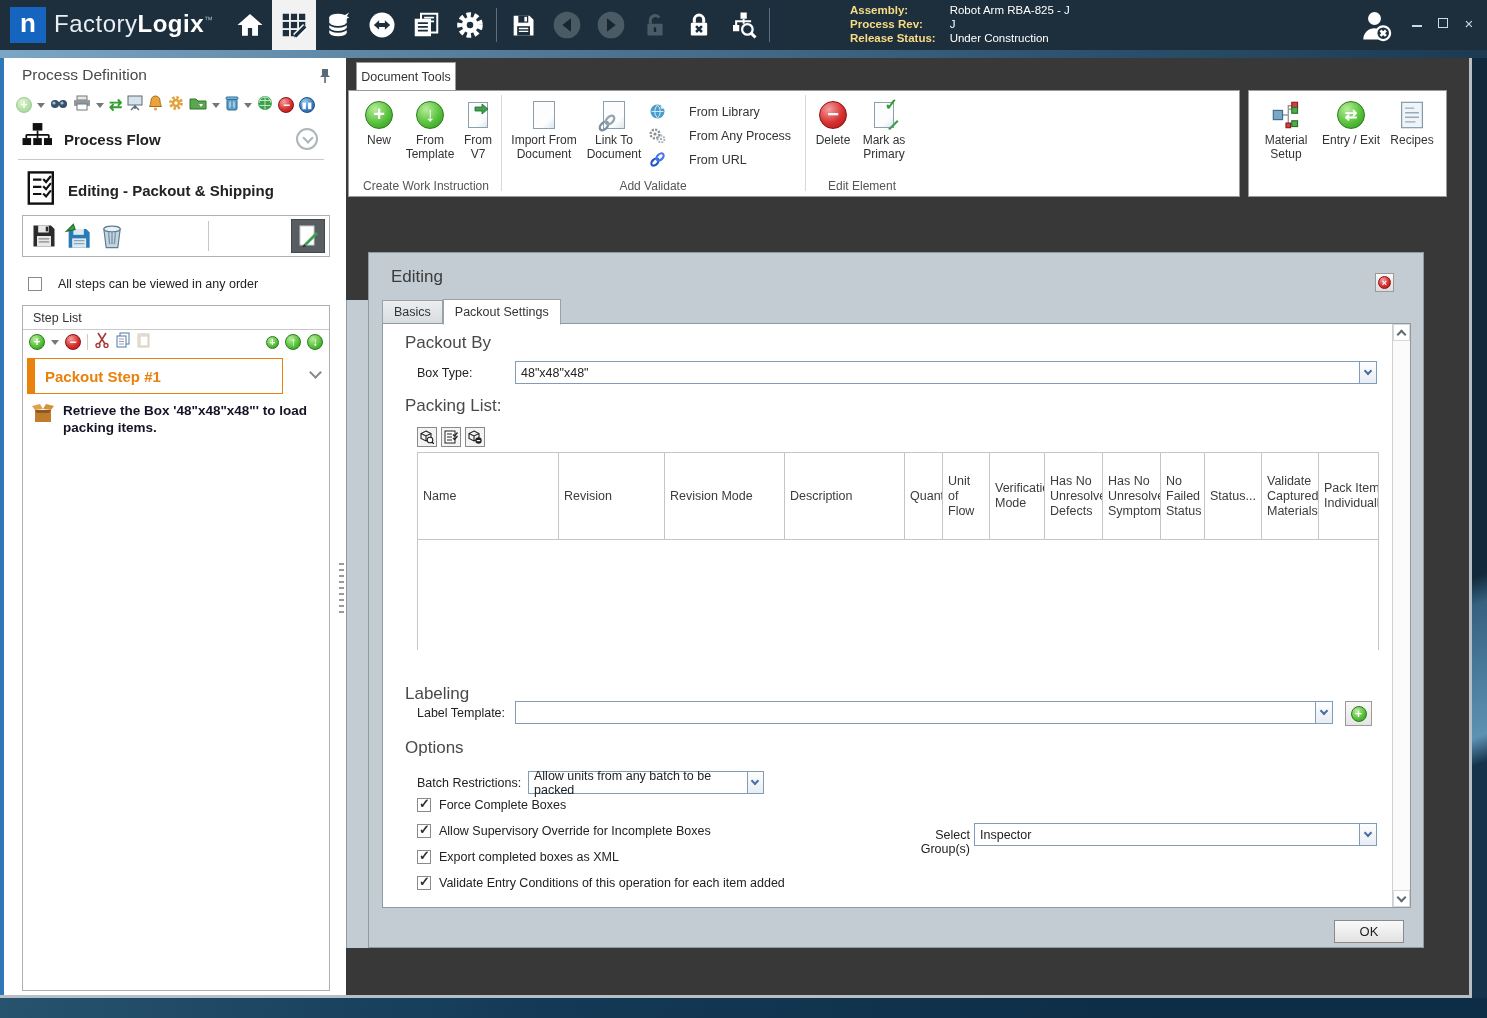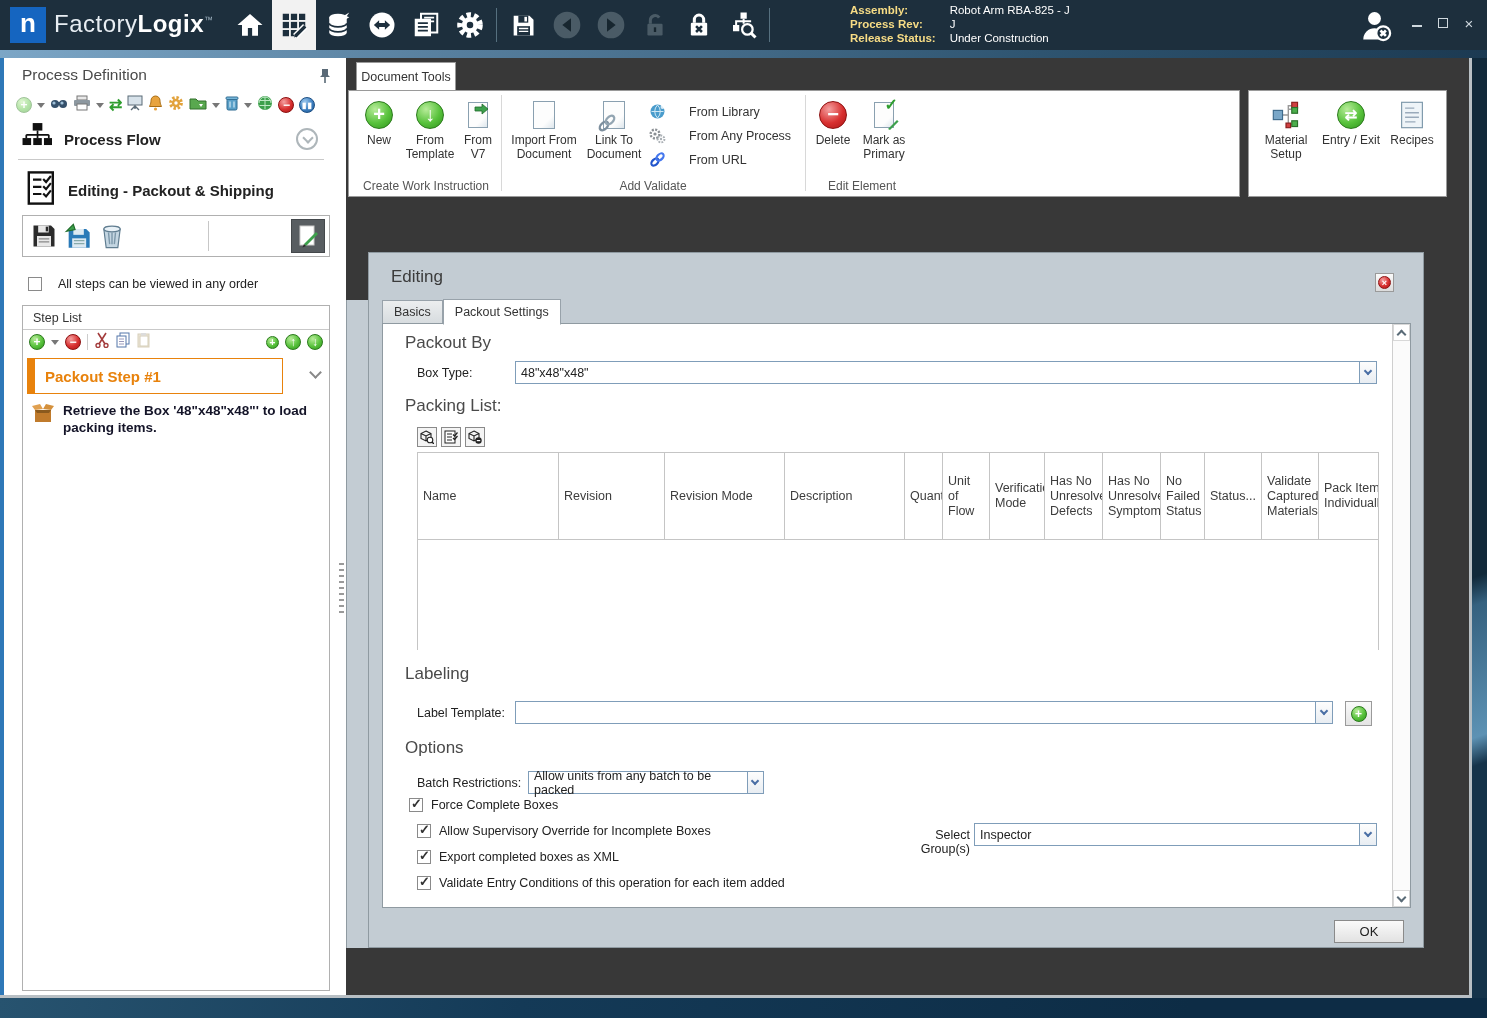--- a/index.html
+++ b/index.html
@@ -638,42 +638,42 @@
             <div class="th" style="width:58px;">Has No Unresolved Defects</div>
             <div class="th" style="width:58px;">Has No Unresolved Symptoms</div>
             <div class="th" style="width:44px;">No Failed Status</div>
             <div class="th" style="width:57px;">Status...</div>
             <div class="th" style="width:57px;">Validate Captured Materials</div>
             <div class="th" style="width:59px;">Pack Items Individually</div>
           </div>
           <div class="pbody"></div>
         </div>
 
-        <div class="sechead" style="left:22px;top:340px;">Labeling</div>
+        <div class="sechead" style="left:22px;top:360px;">Labeling</div>
         <div class="flabel" style="left:34px;top:382px;">Label Template:</div>
         <div class="combo" style="left:132px;top:377px;width:818px;">
           <span></span>
           <span class="arrow">
               <i></i>
             </span>
         </div>
         <div class="plusbtn" style="left:962px;top:377px;">
             <span class="gc s16">+</span>
           </div>
 
         <div class="sechead" style="left:22px;top:414px;">Options</div>
         <div class="flabel" style="left:34px;top:452px;">Batch Restrictions:</div>
         <div class="combo" style="left:145px;top:447px;width:236px;">
           <span>Allow units from any batch to be packed</span>
           <span class="arrow">
               <i></i>
             </span>
         </div>
 
-        <div class="ckrow" style="left:26px;top:474px;">
+        <div class="ckrow" style="left:34px;top:474px;">
           <span class="cbox checked"></span>
           <span class="cblabel">Force Complete Boxes</span>
         </div>
         <div class="ckrow" style="left:34px;top:500px;">
           <span class="cbox checked"></span>
           <span class="cblabel">Allow Supervisory Override for Incomplete Boxes</span>
         </div>
         <div class="ckrow" style="left:34px;top:526px;">
           <span class="cbox checked"></span>
           <span class="cblabel">Export completed boxes as XML</span>

